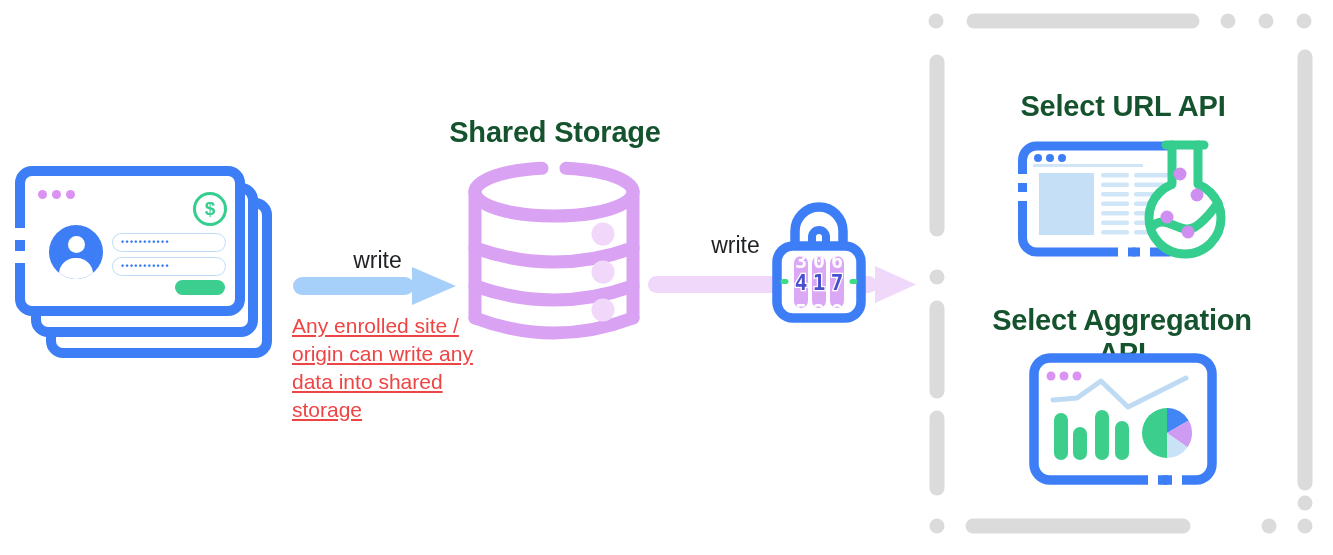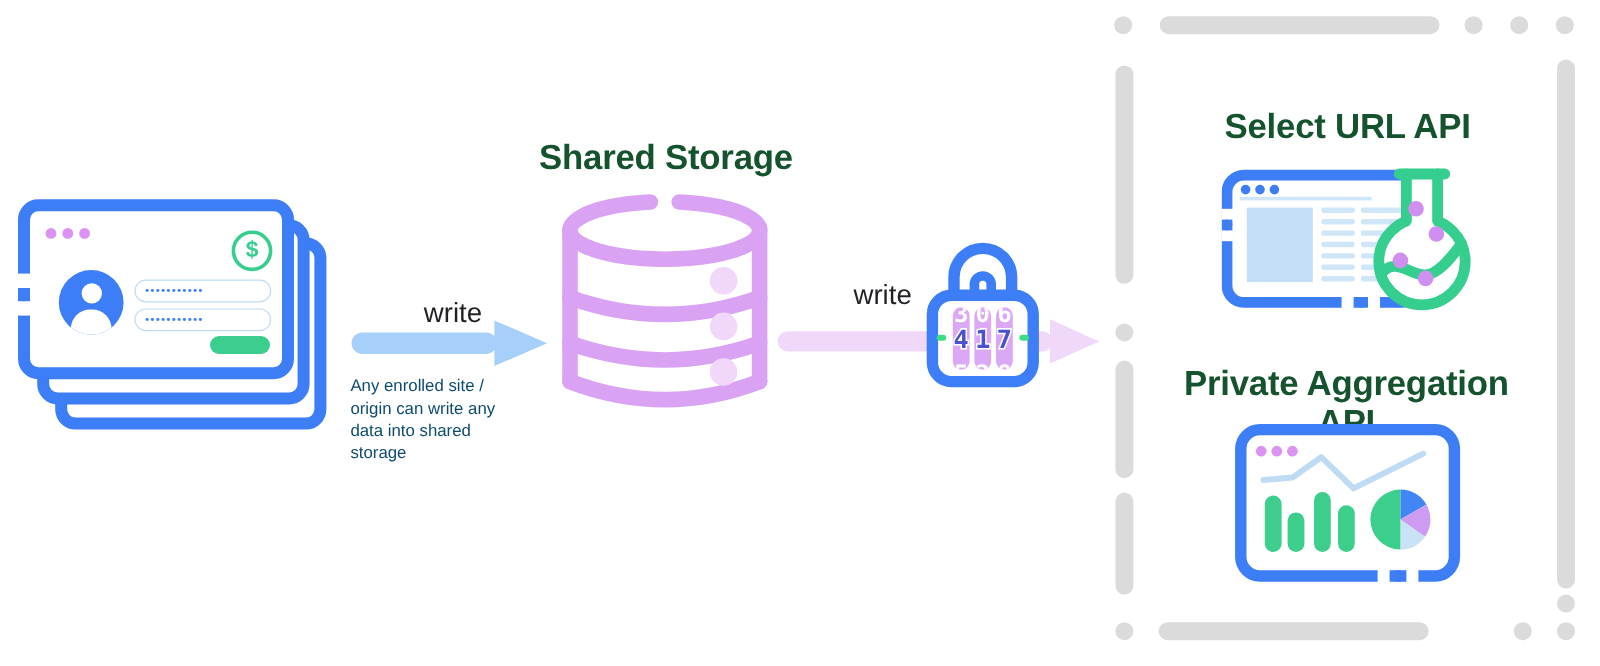--- a/index.html
+++ b/index.html
@@ -1,21 +1,21 @@
 <!DOCTYPE html>
 <html><head>
 <meta charset="utf-8">
 <style>
   * { margin:0; padding:0; box-sizing:border-box; }
   body { background:#fff; font-family:"Liberation Sans", sans-serif; }
   #canvas { position:relative; width:1333px; height:555px; background:#ffffff; overflow:hidden; }
   .abs { position:absolute; }
   .title { font-weight:bold; font-size:29px; color:#14532d; text-align:center; letter-spacing:-0.2px; }
   .flow-label { font-size:23px; color:#1f2124; text-align:center; }
-  .caption { font-size:14px; line-height:1.33; color:#0c4a6e; white-space:pre-line; }
+  .caption { font-size:21px; line-height:1.33; color:#ef4444; white-space:pre-line;text-decoration:underline; }
   
   .win { position:absolute; background:#fff; border:10px solid #3D7EF7; border-radius:17px; }
   .ctrl-dot { position:absolute; width:9px; height:9px; border-radius:50%; background:#DA93F2; }
   .pw-field { position:absolute; width:114px; height:19px; background:#fff; border:1.5px solid #BFDCF7;
               border-radius:9.5px; color:#3D7EF7; font-size:9px; font-weight:bold; letter-spacing:1.3px;
               line-height:16px; padding-left:8px; overflow:hidden; }
   svg { display:block; }
 </style>
 </head>
 <body>
@@ -197,21 +197,21 @@
       </g>
       <g fill="#CF8FF0">
         <circle cx="162" cy="38" r="6.5"></circle>
         <circle cx="179" cy="59" r="6.5"></circle>
         <circle cx="149" cy="81" r="6.5"></circle>
         <circle cx="170" cy="96" r="6.5"></circle>
       </g>
     </g>
   </svg>
 
-  <div class="abs title" style="left:972px;top:304px;width:300px;">Private Aggregation API</div>
+  <div class="abs title" style="left:972px;top:304px;width:300px;">Select Aggregation API</div>
   <svg class="abs" style="left:1028px;top:352px" width="190" height="138" viewBox="0 0 190 138">
     <g>
       <rect x="6" y="6" width="178" height="122" rx="16" fill="#ffffff" stroke="#3D7EF7" stroke-width="9.5"></rect>
       <rect x="120" y="121" width="10" height="13" fill="#ffffff"></rect>
       <rect x="144" y="121" width="10" height="13" fill="#ffffff"></rect>
       <circle cx="137" cy="128" r="5" fill="#3D7EF7"></circle>
       <g fill="#DA93F2">
         <circle cx="23" cy="24" r="4.5"></circle>
           <circle cx="36" cy="24" r="4.5"></circle>
           <circle cx="49" cy="24" r="4.5"></circle>

